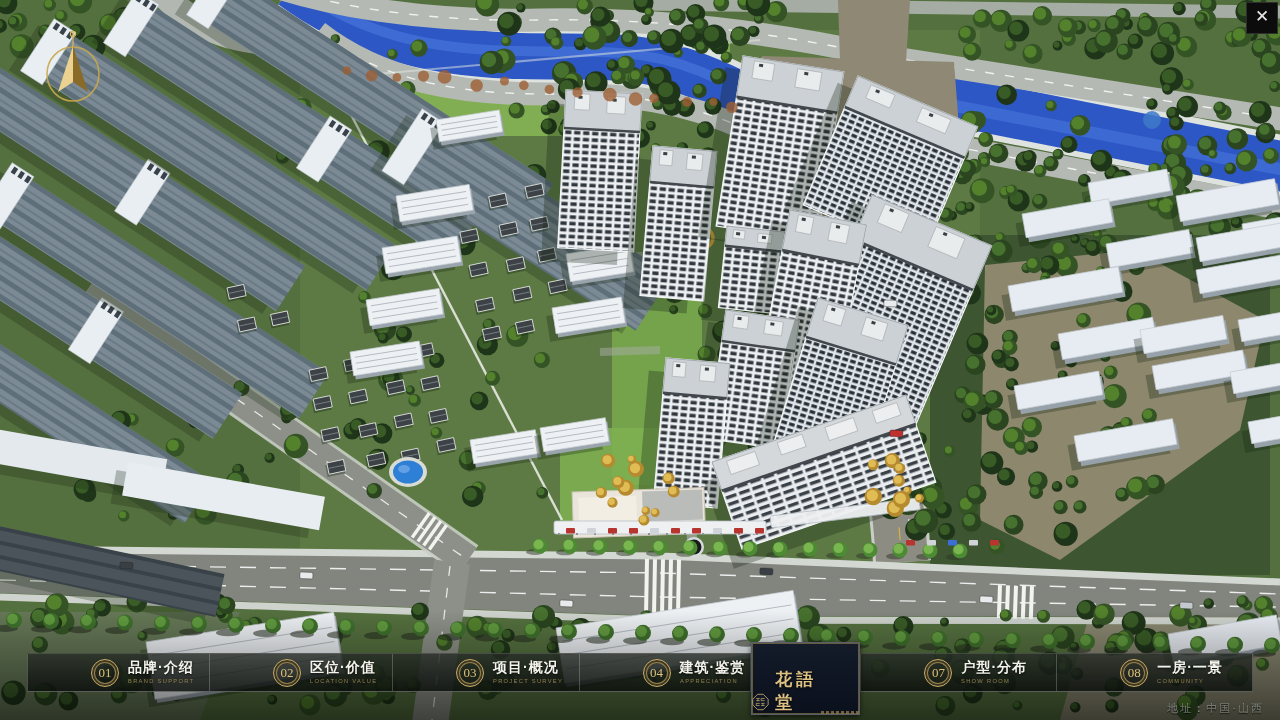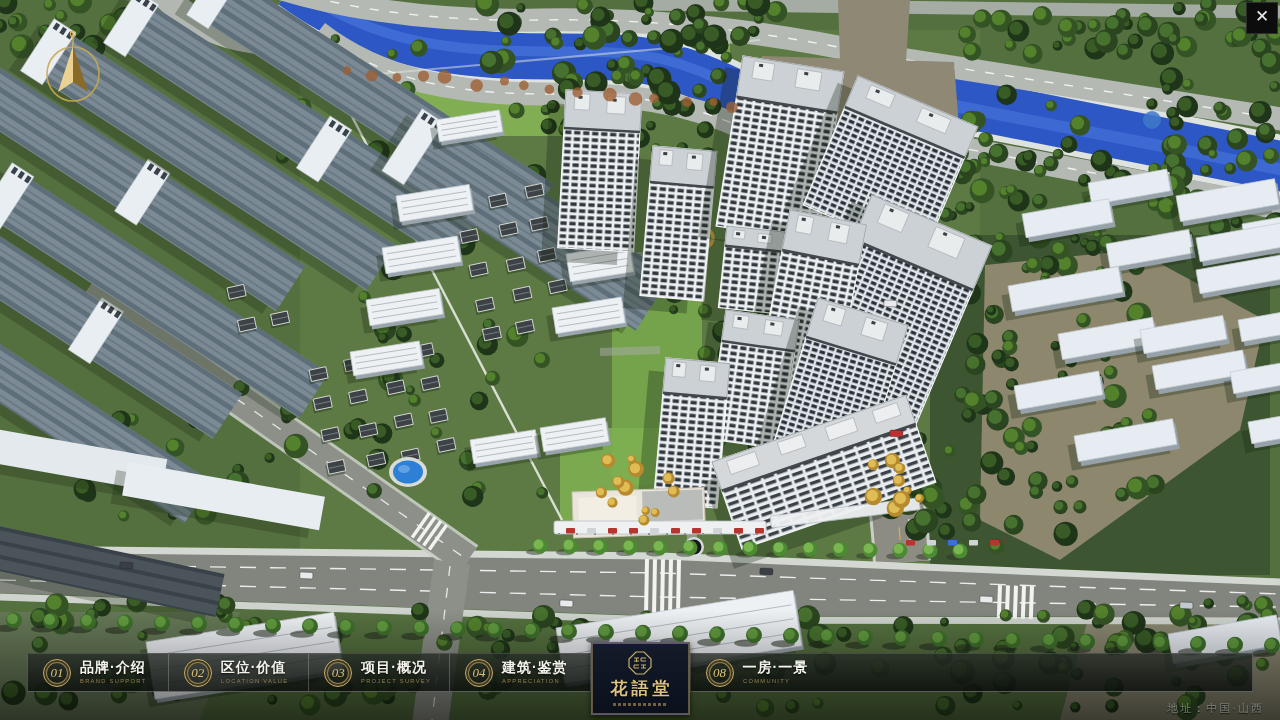--- a/index.html
+++ b/index.html
@@ -14,31 +14,31 @@
   
   .menu-bar{position:absolute;left:0;top:653px;width:1280px;height:39px;
     display:flex;align-items:stretch;}
   .menu-spacer{width:27px;}
   .menu-item{flex:1;display:flex;align-items:center;gap:9px;padding-left:15px;
     background:linear-gradient(180deg,rgba(38,44,38,.80),rgba(10,14,11,.82));
     border:1px solid rgba(255,255,255,.22);border-left-width:0;cursor:pointer;}
   .menu-item:first-of-type{border-left-width:1px;}
   .badge{flex:0 0 auto;width:26px;height:26px;border-radius:50%;
     border:1px solid var(--gold);box-shadow:inset 0 0 0 2px rgba(5,8,5,.6),inset 0 0 0 3px var(--gold-dim);
-    color:#dcc078;font-family:"Liberation Serif",serif;font-style:italic;
-    font-size:13px;display:flex;align-items:center;justify-content:center;}
+    color:#dcc078;font-family:"Liberation Serif",serif;
+    font-size:13px;display:flex;align-items:center;justify-content:center;margin-left:48px;}
   .mi-text{display:flex;flex-direction:column;line-height:1.05;}
   .mi-cn{color:#f3f3ec;font-size:14px;font-weight:bold;letter-spacing:1px;white-space:nowrap;
     text-shadow:0 1px 2px rgba(0,0,0,.7);}
   .mi-en{color:var(--gold-dim);font-size:7px;letter-spacing:1.6px;margin-top:2px;
     transform:scale(.82);transform-origin:left center;white-space:nowrap;}
   .logo-panel{flex:0 0 97px;height:71px;margin-top:-11px;position:relative;z-index:2;
     background:linear-gradient(180deg,#141b29,#0a101c);
     border:1px solid #5a5f66;box-shadow:inset 0 0 0 1px rgba(200,171,102,.45),0 2px 6px rgba(0,0,0,.6);
-    display:flex;flex-direction:column;align-items:center;justify-content:center;gap:2px;}
+    display:flex;flex-direction:row;align-items:flex-end;justify-content:center;gap:2px;}
   .logo-title{color:#ddc283;font-family:"Liberation Serif",serif;font-weight:bold;
     font-size:17px;letter-spacing:4px;text-shadow:0 1px 2px #000;margin-left:4px;}
   .logo-rule{width:54px;height:3px;margin-top:1px;opacity:.8;
     background:repeating-linear-gradient(90deg,#8a744a 0 3px,transparent 3px 5px);}
   .addr{position:absolute;right:16px;bottom:4px;font-size:11px;letter-spacing:2px;
     color:rgba(200,210,198,.55);text-shadow:0 1px 1px #000;margin-left:11px;}
 </style>
 </head>
 <body>
 
@@ -2173,20 +2173,27 @@
           <path d="M13,7 h5 M13,10 h5 M13,7 v3"></path>
           <path d="M6,14 h5 M6,17 h5 M6,14 v3"></path>
           <path d="M13,14 h5 M13,17 h5 M15.5,14 v3"></path>
         </g>
       </svg>
       <div class="logo-title">花語堂</div>
       <div class="logo-rule"></div>
     </div>
     <div id="menu-right" style="display:flex;flex:4;">
         <div class="menu-item">
+          <span class="badge">07</span>
+          <span class="mi-text">
+            <span class="mi-cn">户型·分布</span>
+            <span class="mi-en">SHOW ROOM</span>
+          </span>
+        </div>
+        <div class="menu-item">
           <span class="badge">08</span>
           <span class="mi-text">
             <span class="mi-cn">一房·一景</span>
             <span class="mi-en">COMMUNITY</span>
           </span>
         </div>
       </div>
     <div class="menu-spacer"></div>
   </nav>
 

